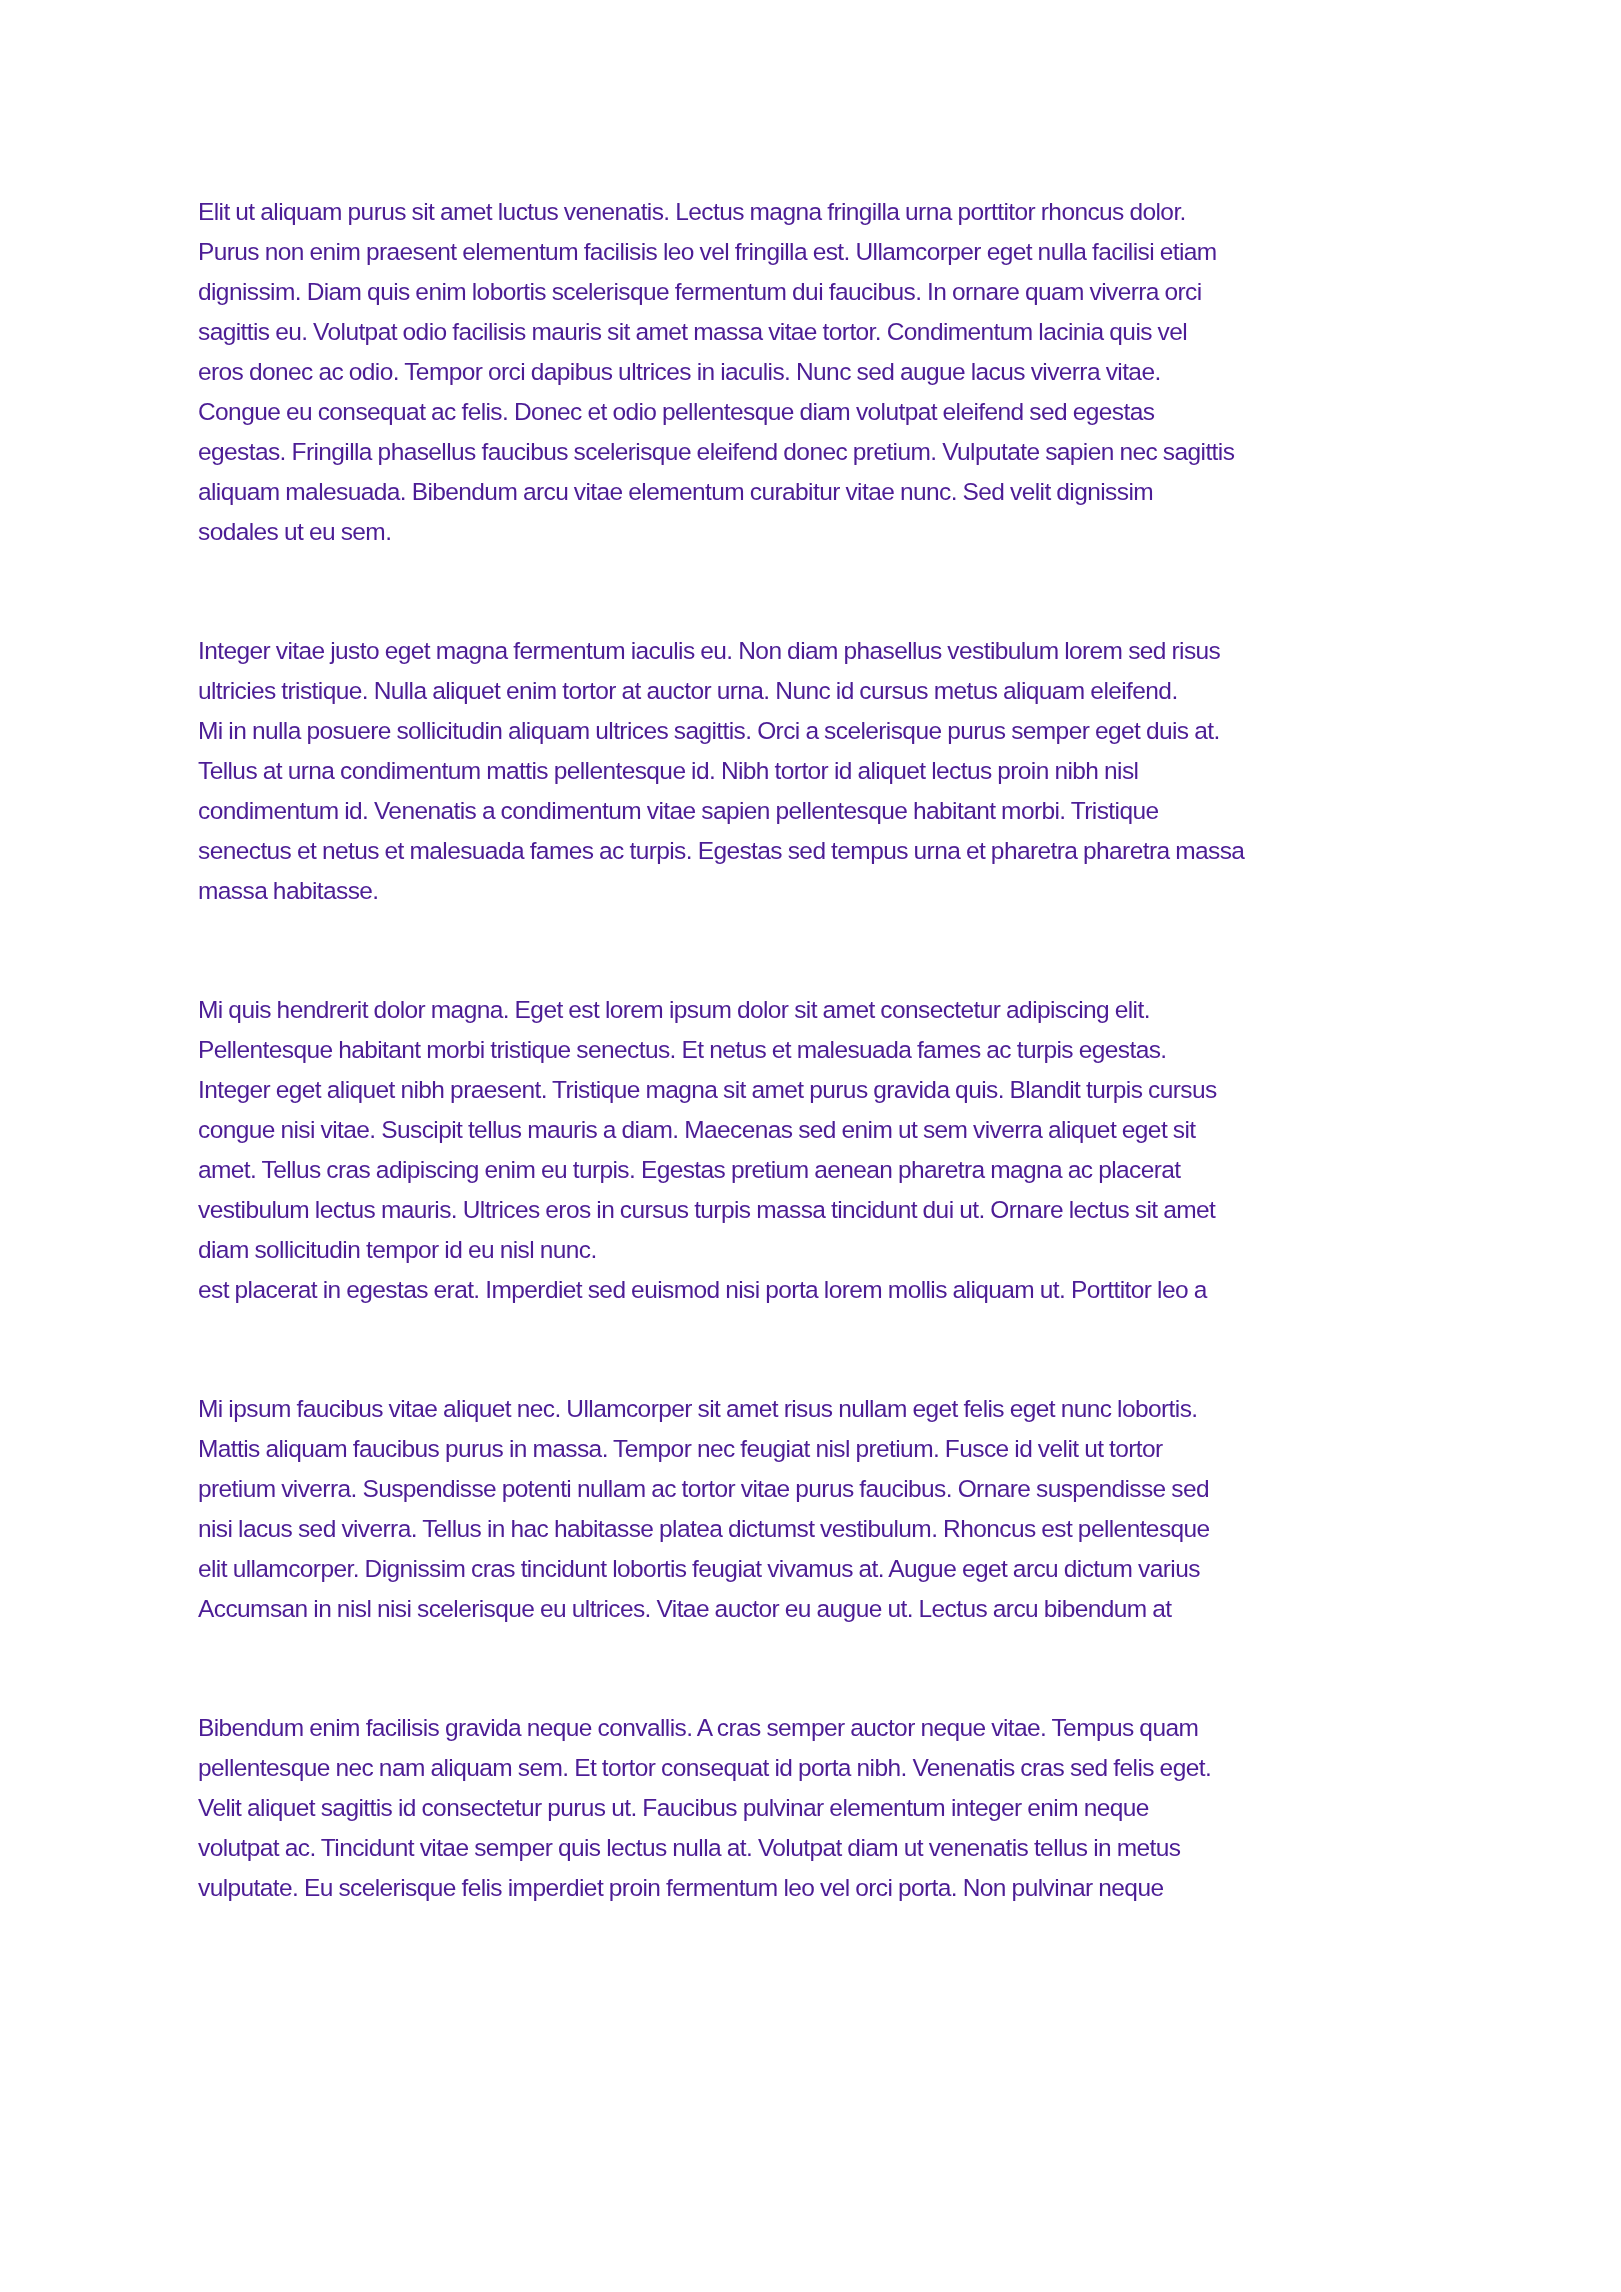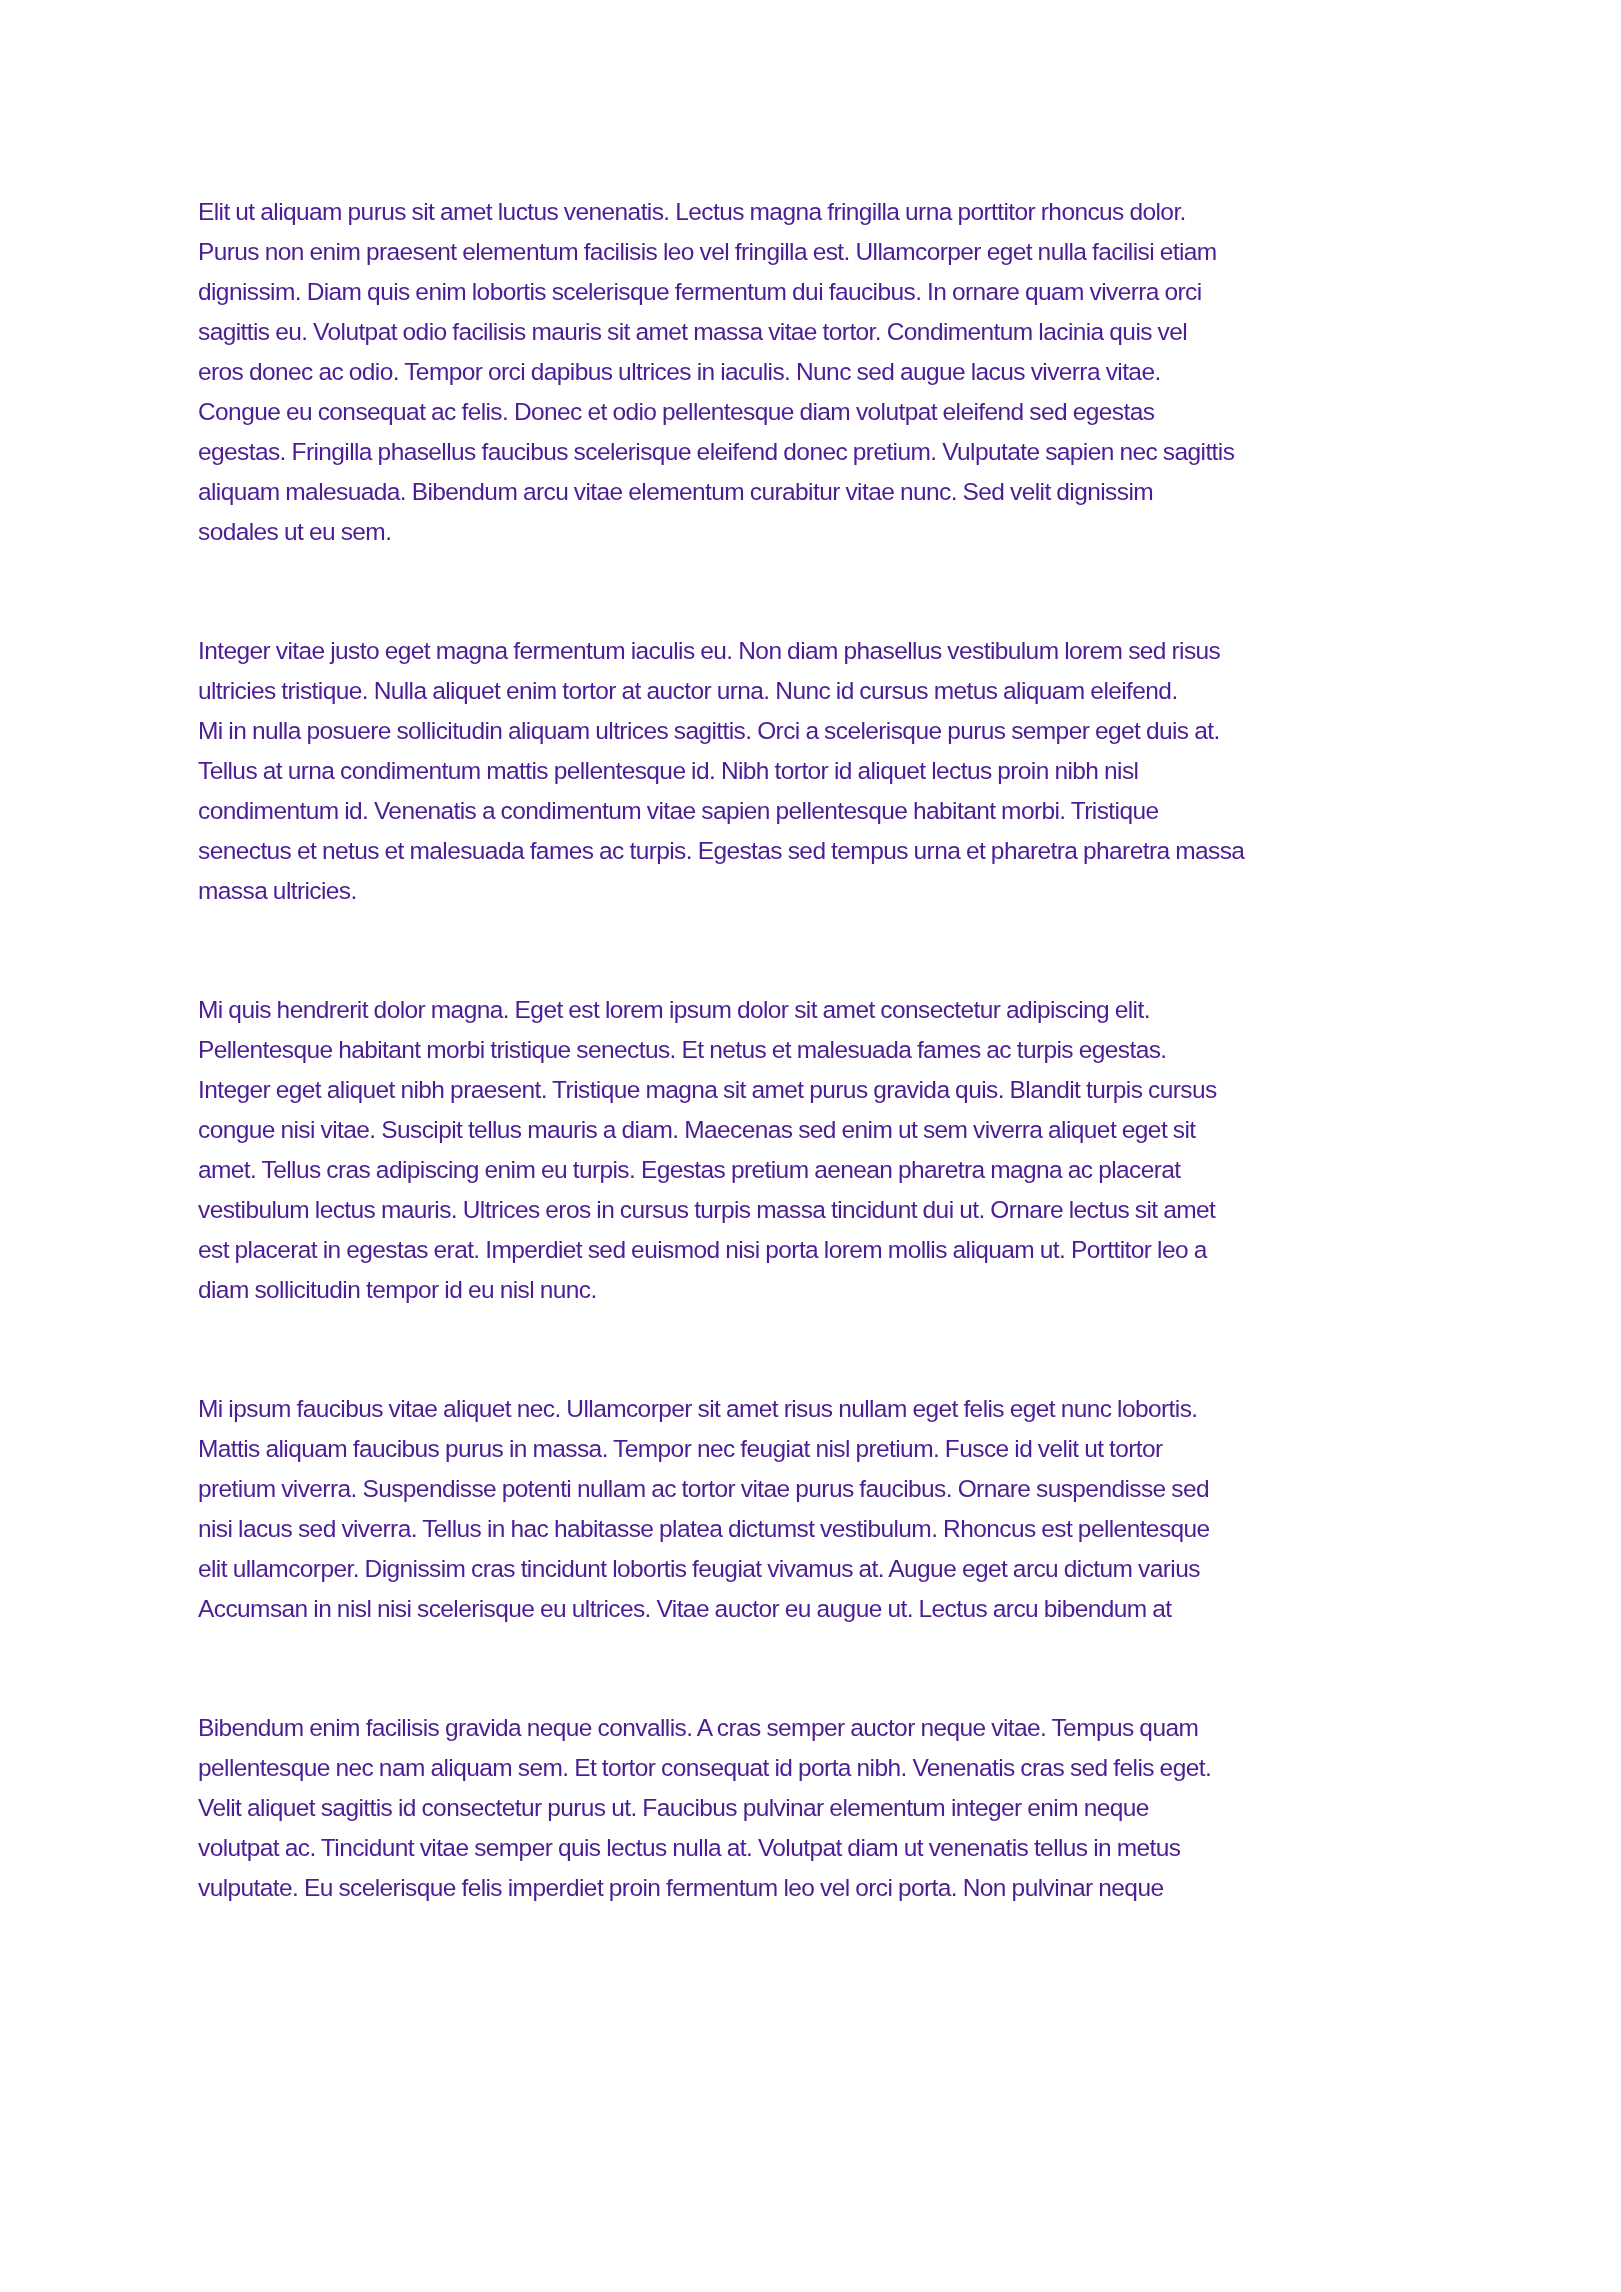--- a/index.html
+++ b/index.html
@@ -59,32 +59,32 @@
       <span class="line">sodales ut eu sem.</span>
     </p>
 
     <p class="para">
       <span class="line">Integer vitae justo eget magna fermentum iaculis eu. Non diam phasellus vestibulum lorem sed risus</span>
       <span class="line">ultricies tristique. Nulla aliquet enim tortor at auctor urna. Nunc id cursus metus aliquam eleifend.</span>
       <span class="line">Mi in nulla posuere sollicitudin aliquam ultrices sagittis. Orci a scelerisque purus semper eget duis at.</span>
       <span class="line">Tellus at urna condimentum mattis pellentesque id. Nibh tortor id aliquet lectus proin nibh nisl</span>
       <span class="line">condimentum id. Venenatis a condimentum vitae sapien pellentesque habitant morbi. Tristique</span>
       <span class="line">senectus et netus et malesuada fames ac turpis. Egestas sed tempus urna et pharetra pharetra massa</span>
-      <span class="line">massa ultricies.</span>
+      <span class="line">massa habitasse.</span>
     </p>
 
     <p class="para">
       <span class="line">Mi quis hendrerit dolor magna. Eget est lorem ipsum dolor sit amet consectetur adipiscing elit.</span>
       <span class="line">Pellentesque habitant morbi tristique senectus. Et netus et malesuada fames ac turpis egestas.</span>
       <span class="line">Integer eget aliquet nibh praesent. Tristique magna sit amet purus gravida quis. Blandit turpis cursus</span>
       <span class="line">congue nisi vitae. Suscipit tellus mauris a diam. Maecenas sed enim ut sem viverra aliquet eget sit</span>
       <span class="line">amet. Tellus cras adipiscing enim eu turpis. Egestas pretium aenean pharetra magna ac placerat</span>
       <span class="line">vestibulum lectus mauris. Ultrices eros in cursus turpis massa tincidunt dui ut. Ornare lectus sit amet</span>
+      <span class="line">diam sollicitudin tempor id eu nisl nunc.</span>
       <span class="line">est placerat in egestas erat. Imperdiet sed euismod nisi porta lorem mollis aliquam ut. Porttitor leo a</span>
-      <span class="line">diam sollicitudin tempor id eu nisl nunc.</span>
     </p>
 
     <p class="para">
       <span class="line">Mi ipsum faucibus vitae aliquet nec. Ullamcorper sit amet risus nullam eget felis eget nunc lobortis.</span>
       <span class="line">Mattis aliquam faucibus purus in massa. Tempor nec feugiat nisl pretium. Fusce id velit ut tortor</span>
       <span class="line">pretium viverra. Suspendisse potenti nullam ac tortor vitae purus faucibus. Ornare suspendisse sed</span>
       <span class="line">nisi lacus sed viverra. Tellus in hac habitasse platea dictumst vestibulum. Rhoncus est pellentesque</span>
       <span class="line">elit ullamcorper. Dignissim cras tincidunt lobortis feugiat vivamus at. Augue eget arcu dictum varius</span>
       <span class="line">Accumsan in nisl nisi scelerisque eu ultrices. Vitae auctor eu augue ut. Lectus arcu bibendum at</span>
     </p>

